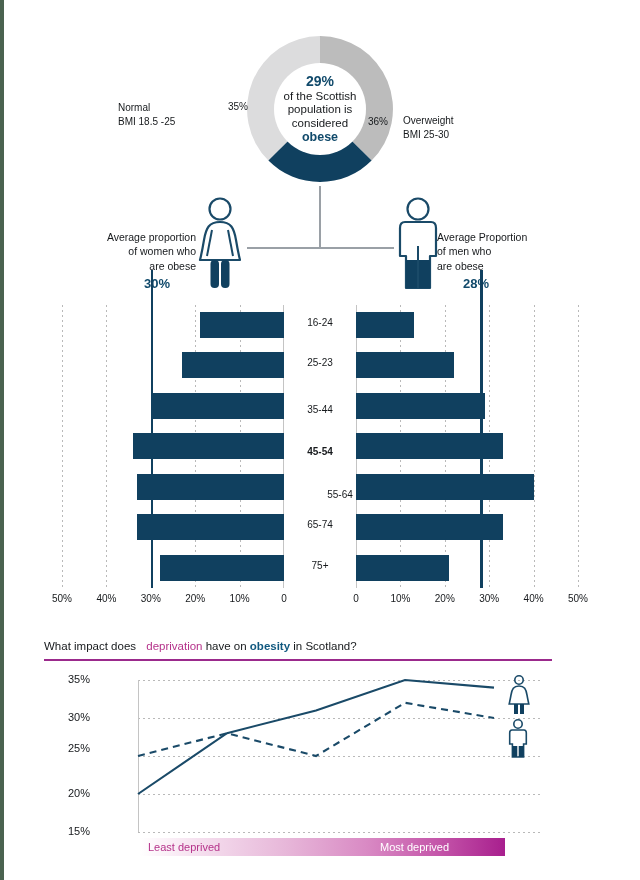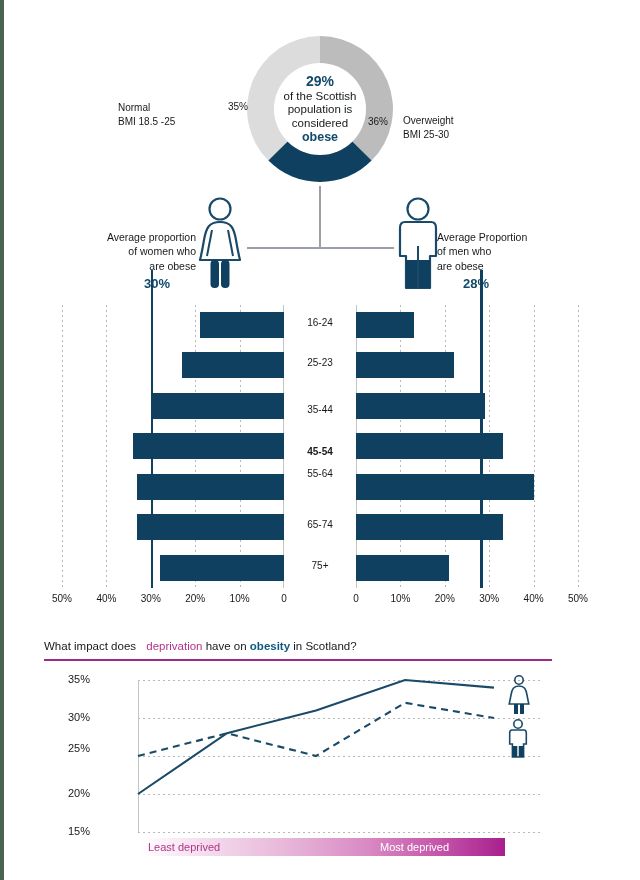--- a/index.html
+++ b/index.html
@@ -192,21 +192,21 @@
       <div class="bar" style="top: 168.714px; left: 0px; width: 177.6px; background: rgb(16, 64, 95);"></div>
       <div class="bar" style="top: 209.143px; left: 0px; width: 146.52px; background: rgb(16, 64, 95);"></div>
       <div class="bar" style="top: 249.571px; left: 0px; width: 93.24px; background: rgb(16, 64, 95);"></div>
       <div class="avgline" style="left: 124.32px;"></div>
     </div>
   <div id="ageLabels">
       <div class="agelabel" style="top: 12px;">16-24</div>
       <div class="agelabel" style="top: 52.4286px;">25-23</div>
       <div class="agelabel" style="top: 99px;">35-44</div>
       <div class="agelabel" style="top: 141px; font-weight: bold;">45-54</div>
-      <div class="agelabel" style="top: 163px;">55-64</div>
+      <div class="agelabel" style="top: 184px; padding-left: 20px;">55-64</div>
       <div class="agelabel" style="top: 214.143px;">65-74</div>
       <div class="agelabel" style="top: 254.571px;">75+</div>
     </div>
   <div class="ticks-row" id="ticksRow">
       <div class="tick" style="left: 42px;">50%</div>
       <div class="tick" style="left: 86.4px;">40%</div>
       <div class="tick" style="left: 130.8px;">30%</div>
       <div class="tick" style="left: 175.2px;">20%</div>
       <div class="tick" style="left: 219.6px;">10%</div>
       <div class="tick" style="left: 264px;">0</div>

